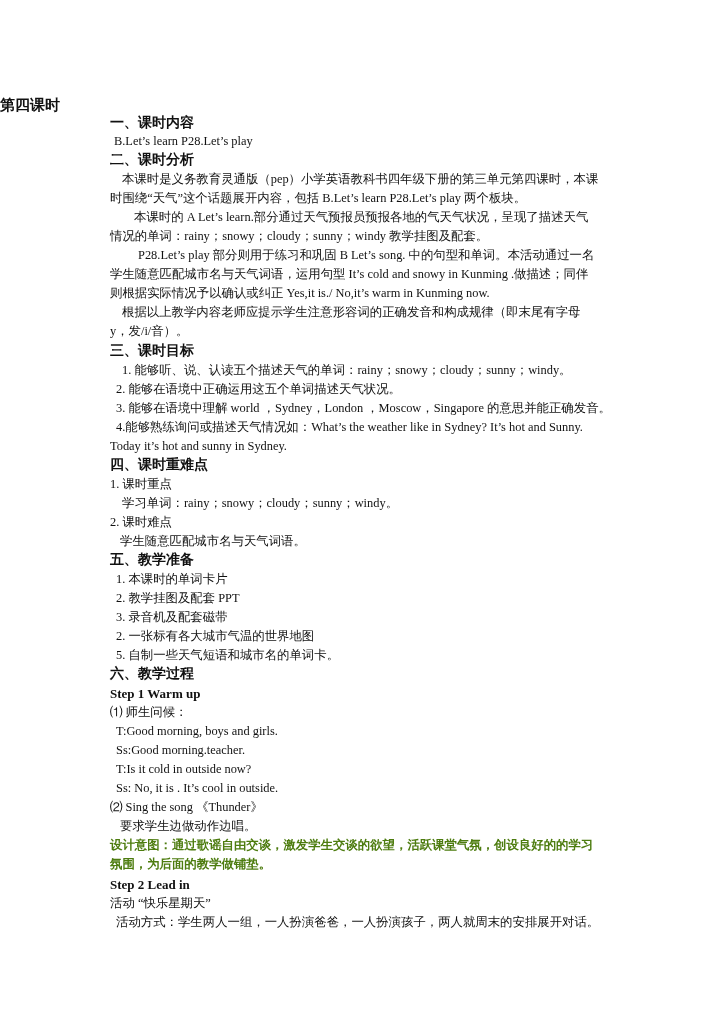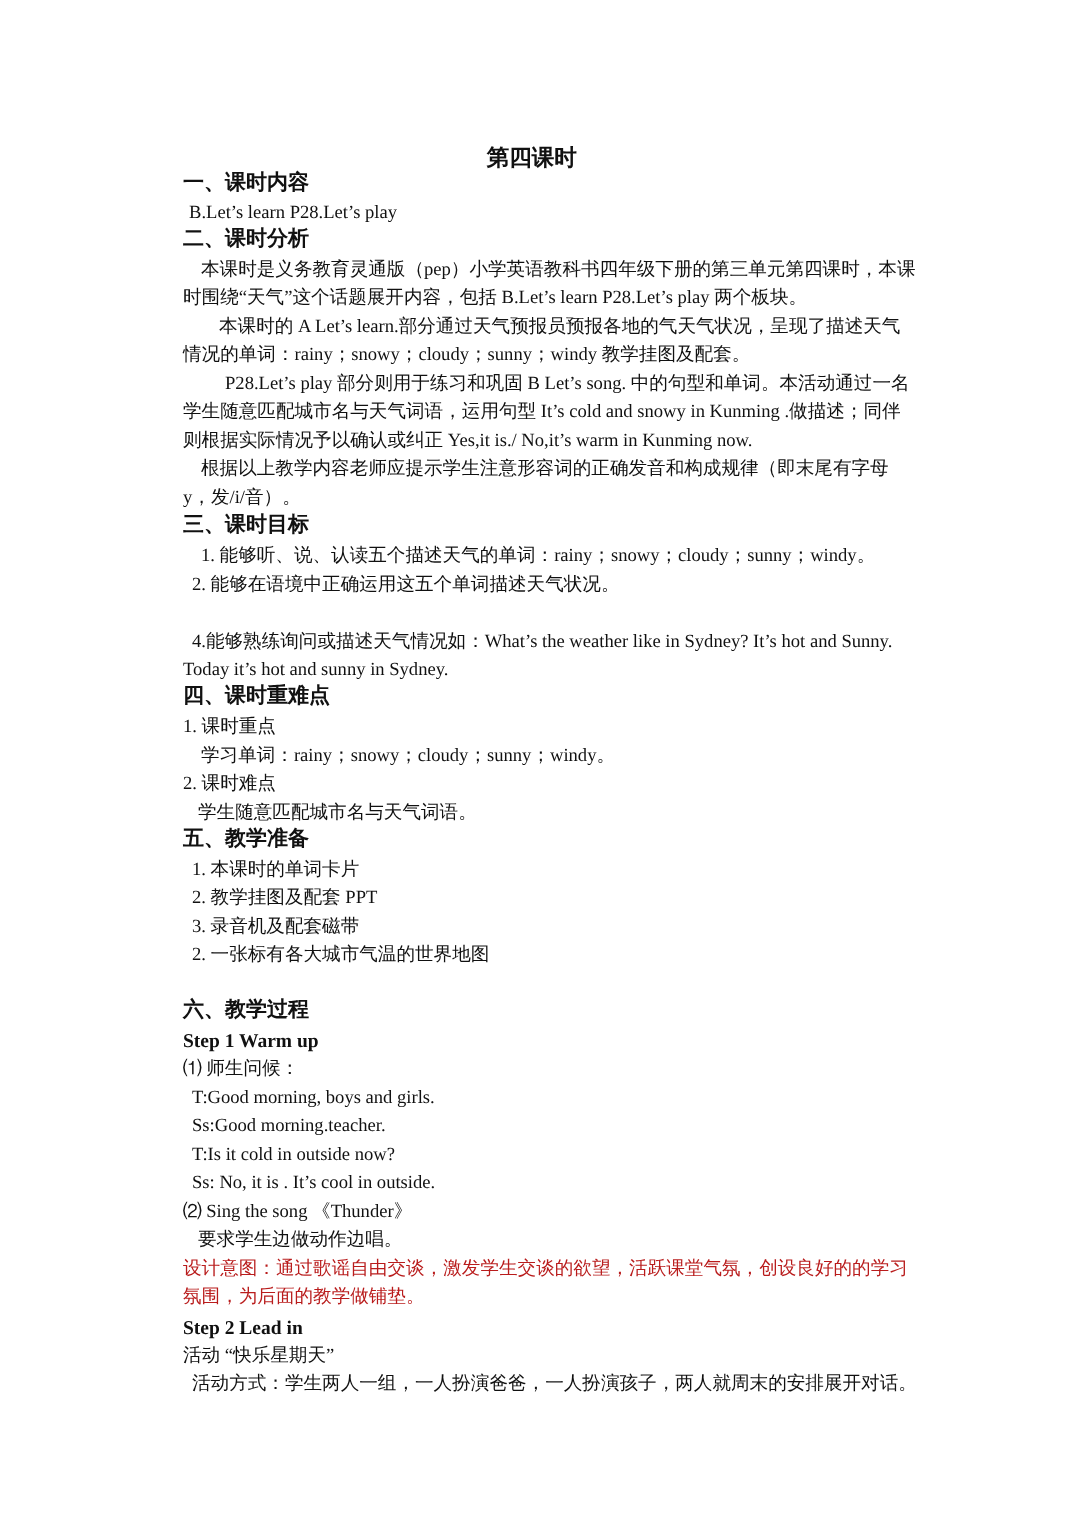--- a/index.html
+++ b/index.html
@@ -1,24 +1,24 @@
 <!DOCTYPE html>
 <html><head>
 <meta charset="utf-8">
 <style>
   html, body { margin: 0; padding: 0; background: #ffffff; }
   body { width: 724px; height: 1024px; position: relative; overflow: hidden;
          font-family: "Liberation Serif", "DejaVu Serif", serif; color: #111; }
   .page { position: absolute; left: 0; top: 0; width: 724px; height: 1024px; }
-  .line { position: absolute; white-space: nowrap; font-size: 12.4px; line-height: 17px; margin-left: 12px; }
-  .title { position: absolute; top: 96px; left: 0; width: 709px; text-align: center;
+  .line { position: absolute; white-space: nowrap; font-size: 12.4px; line-height: 17px; }
+  .title { position: absolute; top: 96px; left: 0; width: 709px; text-align: left;
            font-size: 15px; font-weight: bold; font-family: "DejaVu Sans", sans-serif; }
   .h { font-weight: bold; font-size: 14px; font-family: "DejaVu Sans", sans-serif; }
   .step { font-weight: bold; font-size: 13px; }
-  .orange { color: #b91c1c; }
+  .orange { color: #4d7c0f; font-weight: bold; }
 </style>
 </head>
 <body>
 
 <div class="page">
   <div class="title">第四课时</div>
 
   <div class="line h" style="left:110px;top:114px">一、课时内容</div>
   <div class="line" style="left:114px;top:133px">B.Let’s learn  P28.Let’s play</div>
 
@@ -29,34 +29,36 @@
   <div class="line" style="left:110px;top:228px">情况的单词：rainy；snowy；cloudy；sunny；windy 教学挂图及配套。</div>
   <div class="line" style="left:138px;top:247px">P28.Let’s play 部分则用于练习和巩固 B Let’s song. 中的句型和单词。本活动通过一名</div>
   <div class="line" style="left:110px;top:266px">学生随意匹配城市名与天气词语，运用句型 It’s cold and snowy in Kunming .做描述；同伴</div>
   <div class="line" style="left:122px;top:304px">根据以上教学内容老师应提示学生注意形容词的正确发音和构成规律（即末尾有字母</div>
   <div class="line" style="left:110px;top:285px">则根据实际情况予以确认或纠正 Yes,it is./ No,it’s warm in Kunming now.</div>
   <div class="line" style="left:110px;top:323px">y，发/i/音）。</div>
 
   <div class="line h" style="left:110px;top:342px">三、课时目标</div>
   <div class="line" style="left:122px;top:362px">1. 能够听、说、认读五个描述天气的单词：rainy；snowy；cloudy；sunny；windy。</div>
   <div class="line" style="left:116px;top:381px">2. 能够在语境中正确运用这五个单词描述天气状况。</div>
+  <div class="line" style="left:116px;top:400px">3. 能够在语境中理解 world ，Sydney，London ，Moscow，Singapore 的意思并能正确发音。</div>
   <div class="line" style="left:116px;top:419px">4.能够熟练询问或描述天气情况如：What’s the weather like in Sydney? It’s hot and Sunny.</div>
   <div class="line" style="left:110px;top:438px">Today it’s hot and sunny in Sydney.</div>
 
   <div class="line h" style="left:110px;top:456px">四、课时重难点</div>
   <div class="line" style="left:110px;top:476px">1. 课时重点</div>
   <div class="line" style="left:122px;top:495px">学习单词：rainy；snowy；cloudy；sunny；windy。</div>
   <div class="line" style="left:110px;top:514px">2. 课时难点</div>
   <div class="line" style="left:120px;top:533px">学生随意匹配城市名与天气词语。</div>
 
   <div class="line h" style="left:110px;top:551px">五、教学准备</div>
   <div class="line" style="left:116px;top:571px">1. 本课时的单词卡片</div>
   <div class="line" style="left:116px;top:590px">2. 教学挂图及配套 PPT</div>
   <div class="line" style="left:116px;top:609px">3. 录音机及配套磁带</div>
   <div class="line" style="left:116px;top:628px">2. 一张标有各大城市气温的世界地图</div>
+  <div class="line" style="left:116px;top:647px">5. 自制一些天气短语和城市名的单词卡。</div>
 
   <div class="line h" style="left:110px;top:665px">六、教学过程</div>
   <div class="line step" style="left:110px;top:685px">Step 1 Warm up</div>
   <div class="line" style="left:110px;top:704px">⑴ 师生问候：</div>
   <div class="line" style="left:116px;top:723px">T:Good morning, boys and girls.</div>
   <div class="line" style="left:116px;top:742px">Ss:Good morning.teacher.</div>
   <div class="line" style="left:116px;top:761px">T:Is it cold in outside now?</div>
   <div class="line" style="left:116px;top:780px">Ss: No, it is . It’s cool in outside.</div>
   <div class="line" style="left:110px;top:799px">⑵ Sing the song 《Thunder》</div>
   <div class="line" style="left:120px;top:818px">要求学生边做动作边唱。</div>

